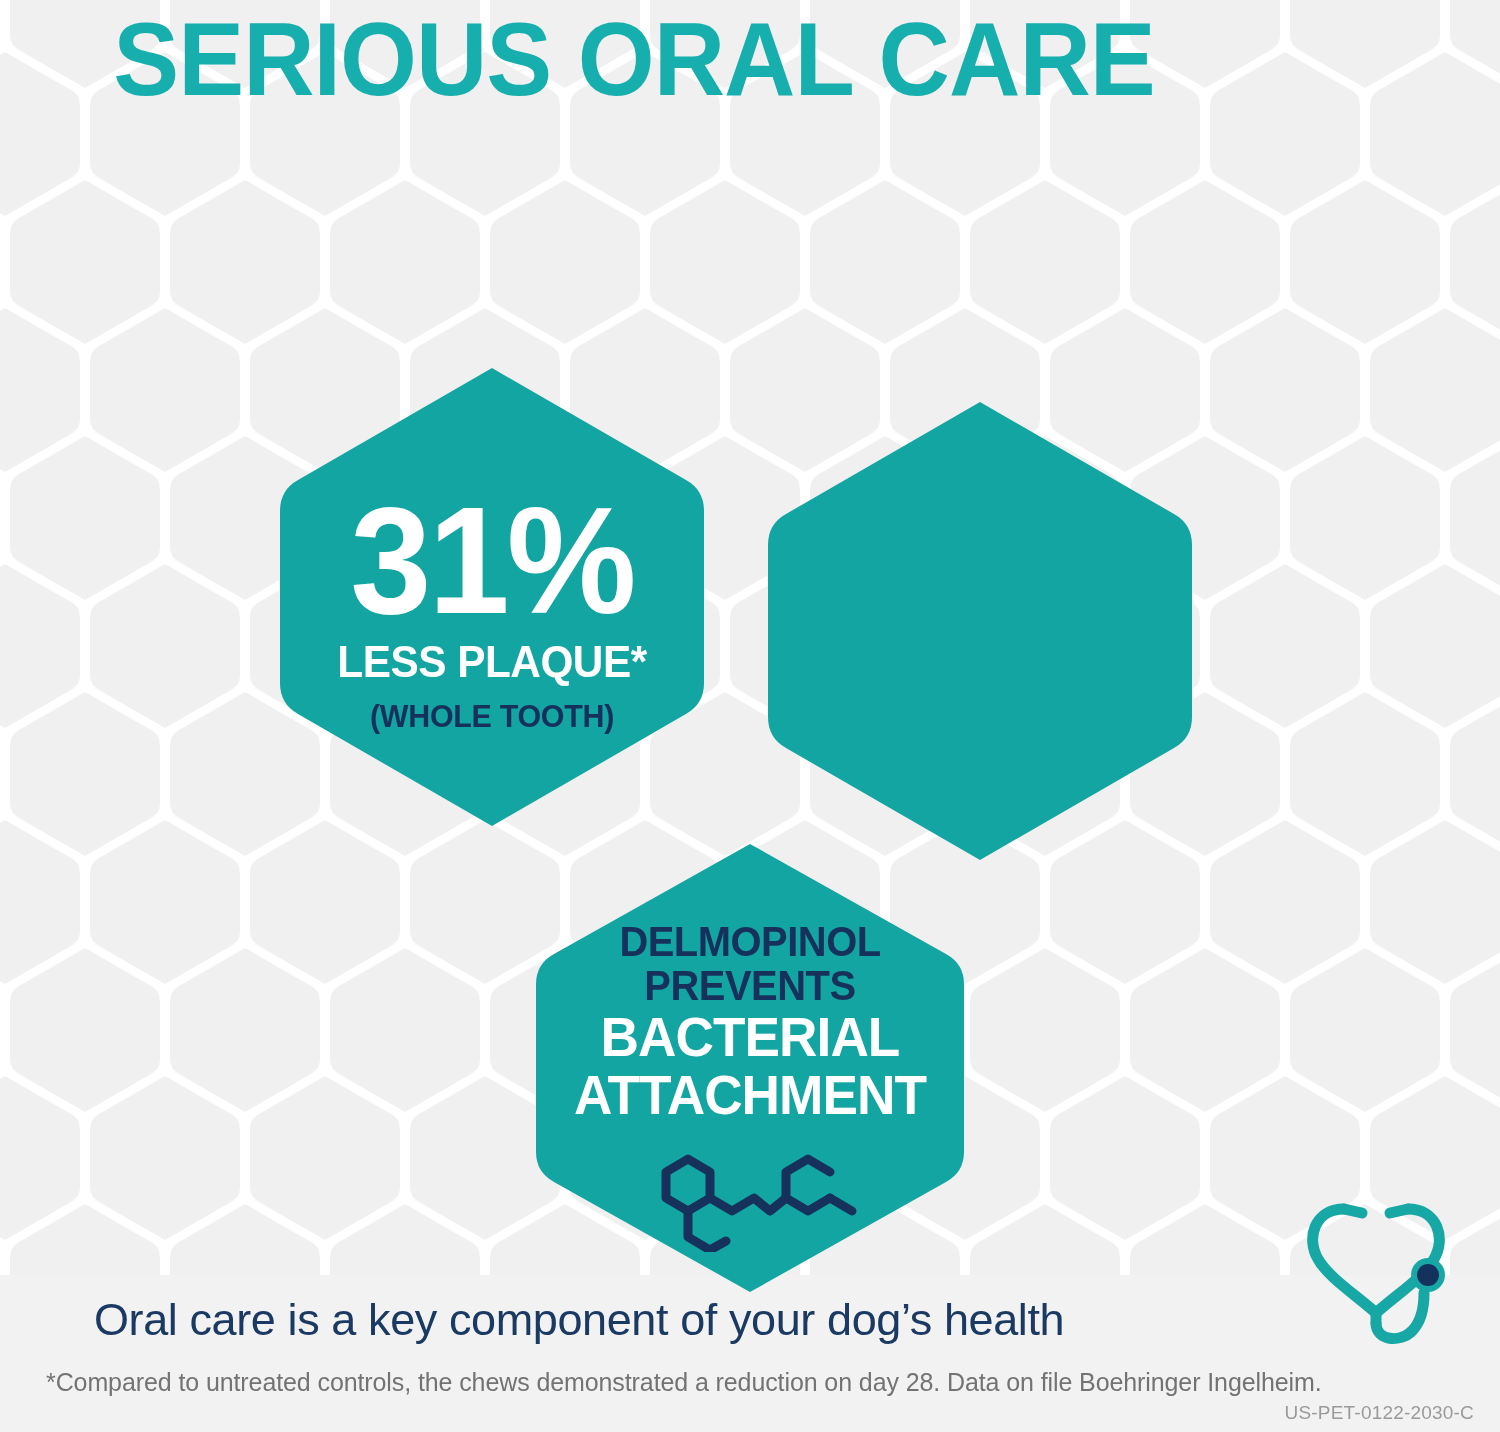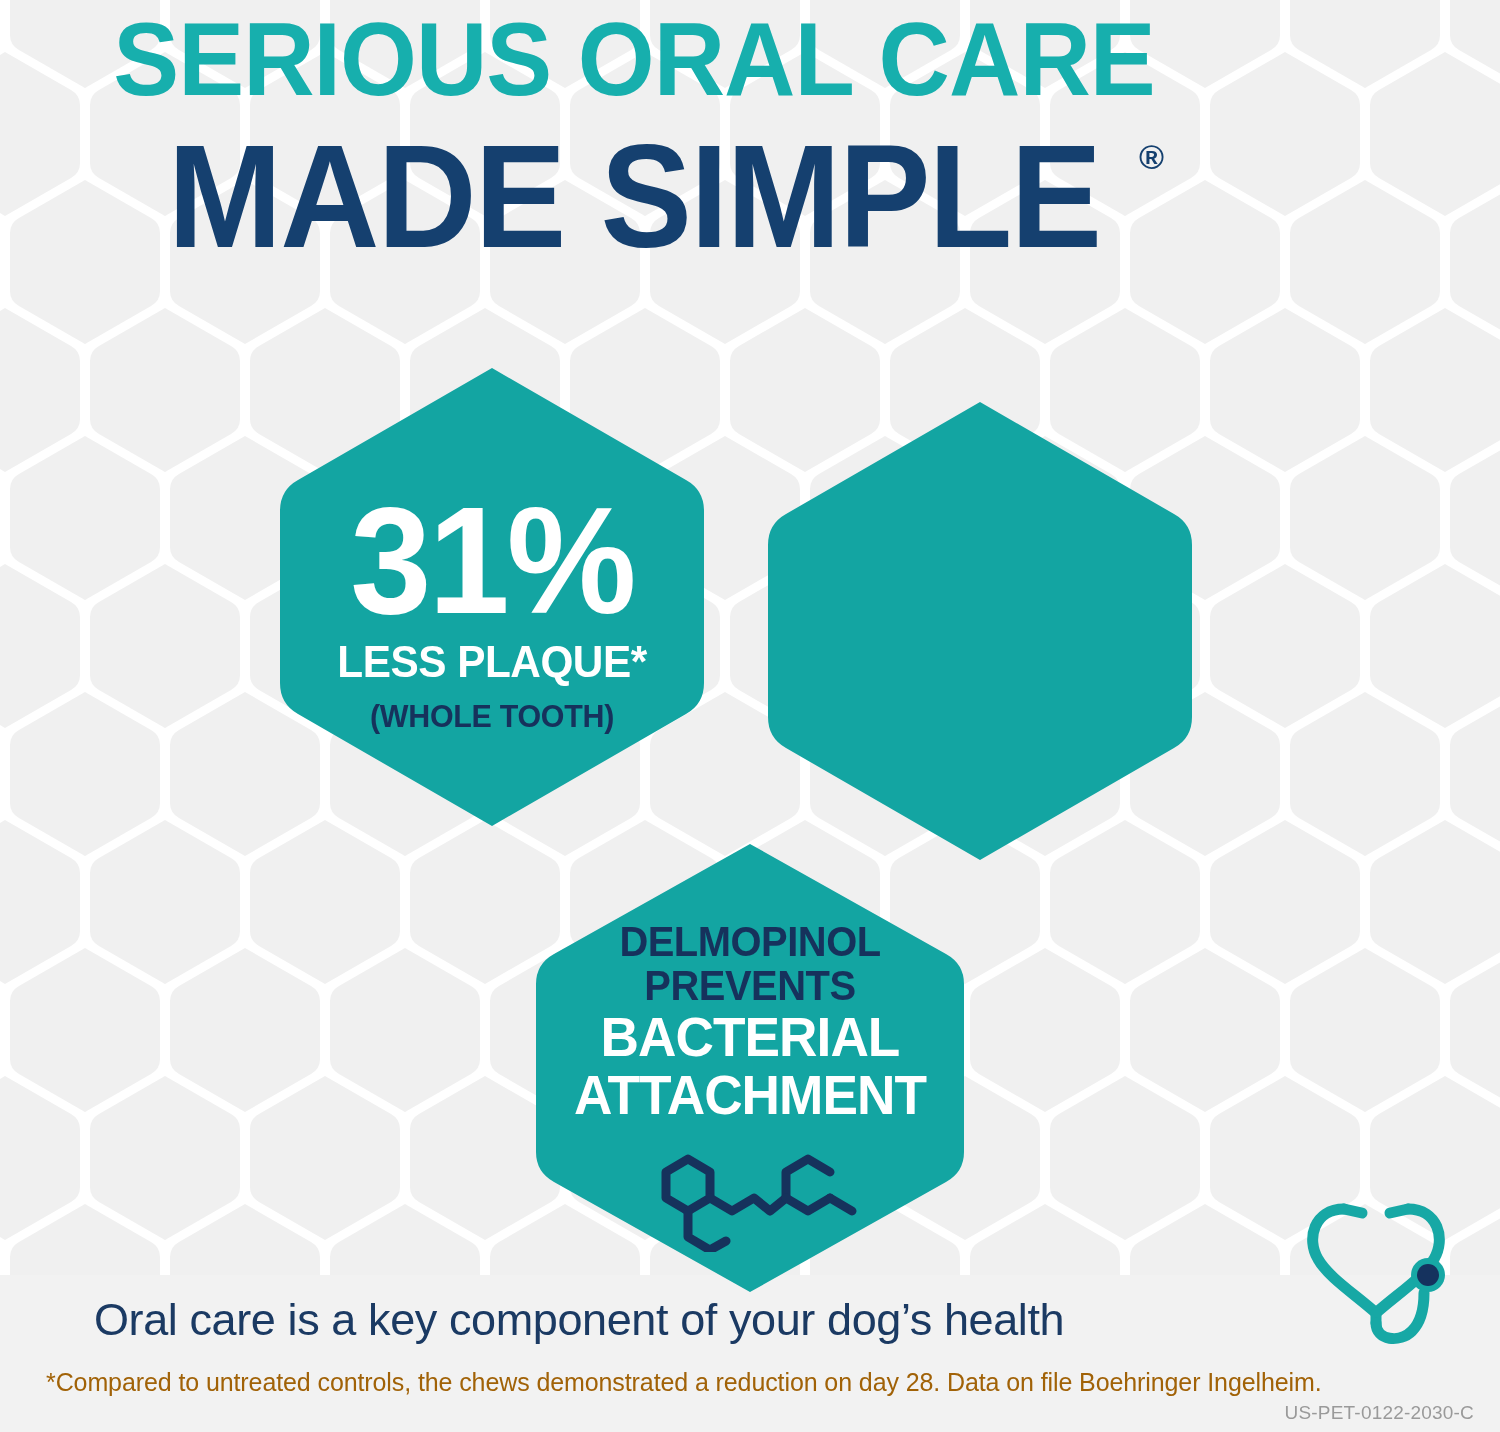--- a/index.html
+++ b/index.html
@@ -151,21 +151,21 @@
     line-height:54px;
     letter-spacing:-0.4px;
     white-space:nowrap;
     margin-left:36px;
   }
   #stethoscope{
     position:absolute; left:1300px; top:1197px; z-index:7;
   }
   #disclaimer{
     position:absolute; left:46px; top:1367px; z-index:7;
-    color:#a16207;
+    color:#737373;
     font-size:25px;
     line-height:30px;
     letter-spacing:-0.1px;
     white-space:nowrap;
   }
   #code{
     position:absolute; right:26px; top:1402px; z-index:7;
     color:#9a9a9a;
     font-size:19px;
     line-height:22px;
@@ -208,24 +208,20 @@
     <use href="#hexrow" x="0" y="944"></use>
     <use href="#hexrow" x="80" y="1072"></use>
     <use href="#hexrow" x="0" y="1200"></use>
   </g>
 </svg>
 
 <div id="bg-bottom-band"></div>
 
 <div id="headline">
   <div class="hl-line1">SERIOUS ORAL CARE</div>
-  <div class="hl-line2-wrap">
-    <span class="hl-line2">MADE SIMPLE</span>
-    <span id="reg-mark">®</span>
-  </div>
 </div>
 
 <div class="hexbadge" id="badge-plaque">
   <svg class="hexsvg" viewBox="0 0 436 470" preserveAspectRatio="none">
     <path d="M218 6 L412 118 Q430 128 430 149 L430 321 Q430 342 412 352 L218 464 L24 352 Q6 342 6 321 L6 149 Q6 128 24 118 Z" fill="#13A5A2"></path>
   </svg>
   <div class="hexcontent">
     <span class="pct">31%</span>
     <span class="pct-sub">LESS PLAQUE*</span>
     <span class="pct-note">(WHOLE TOOTH)</span>

